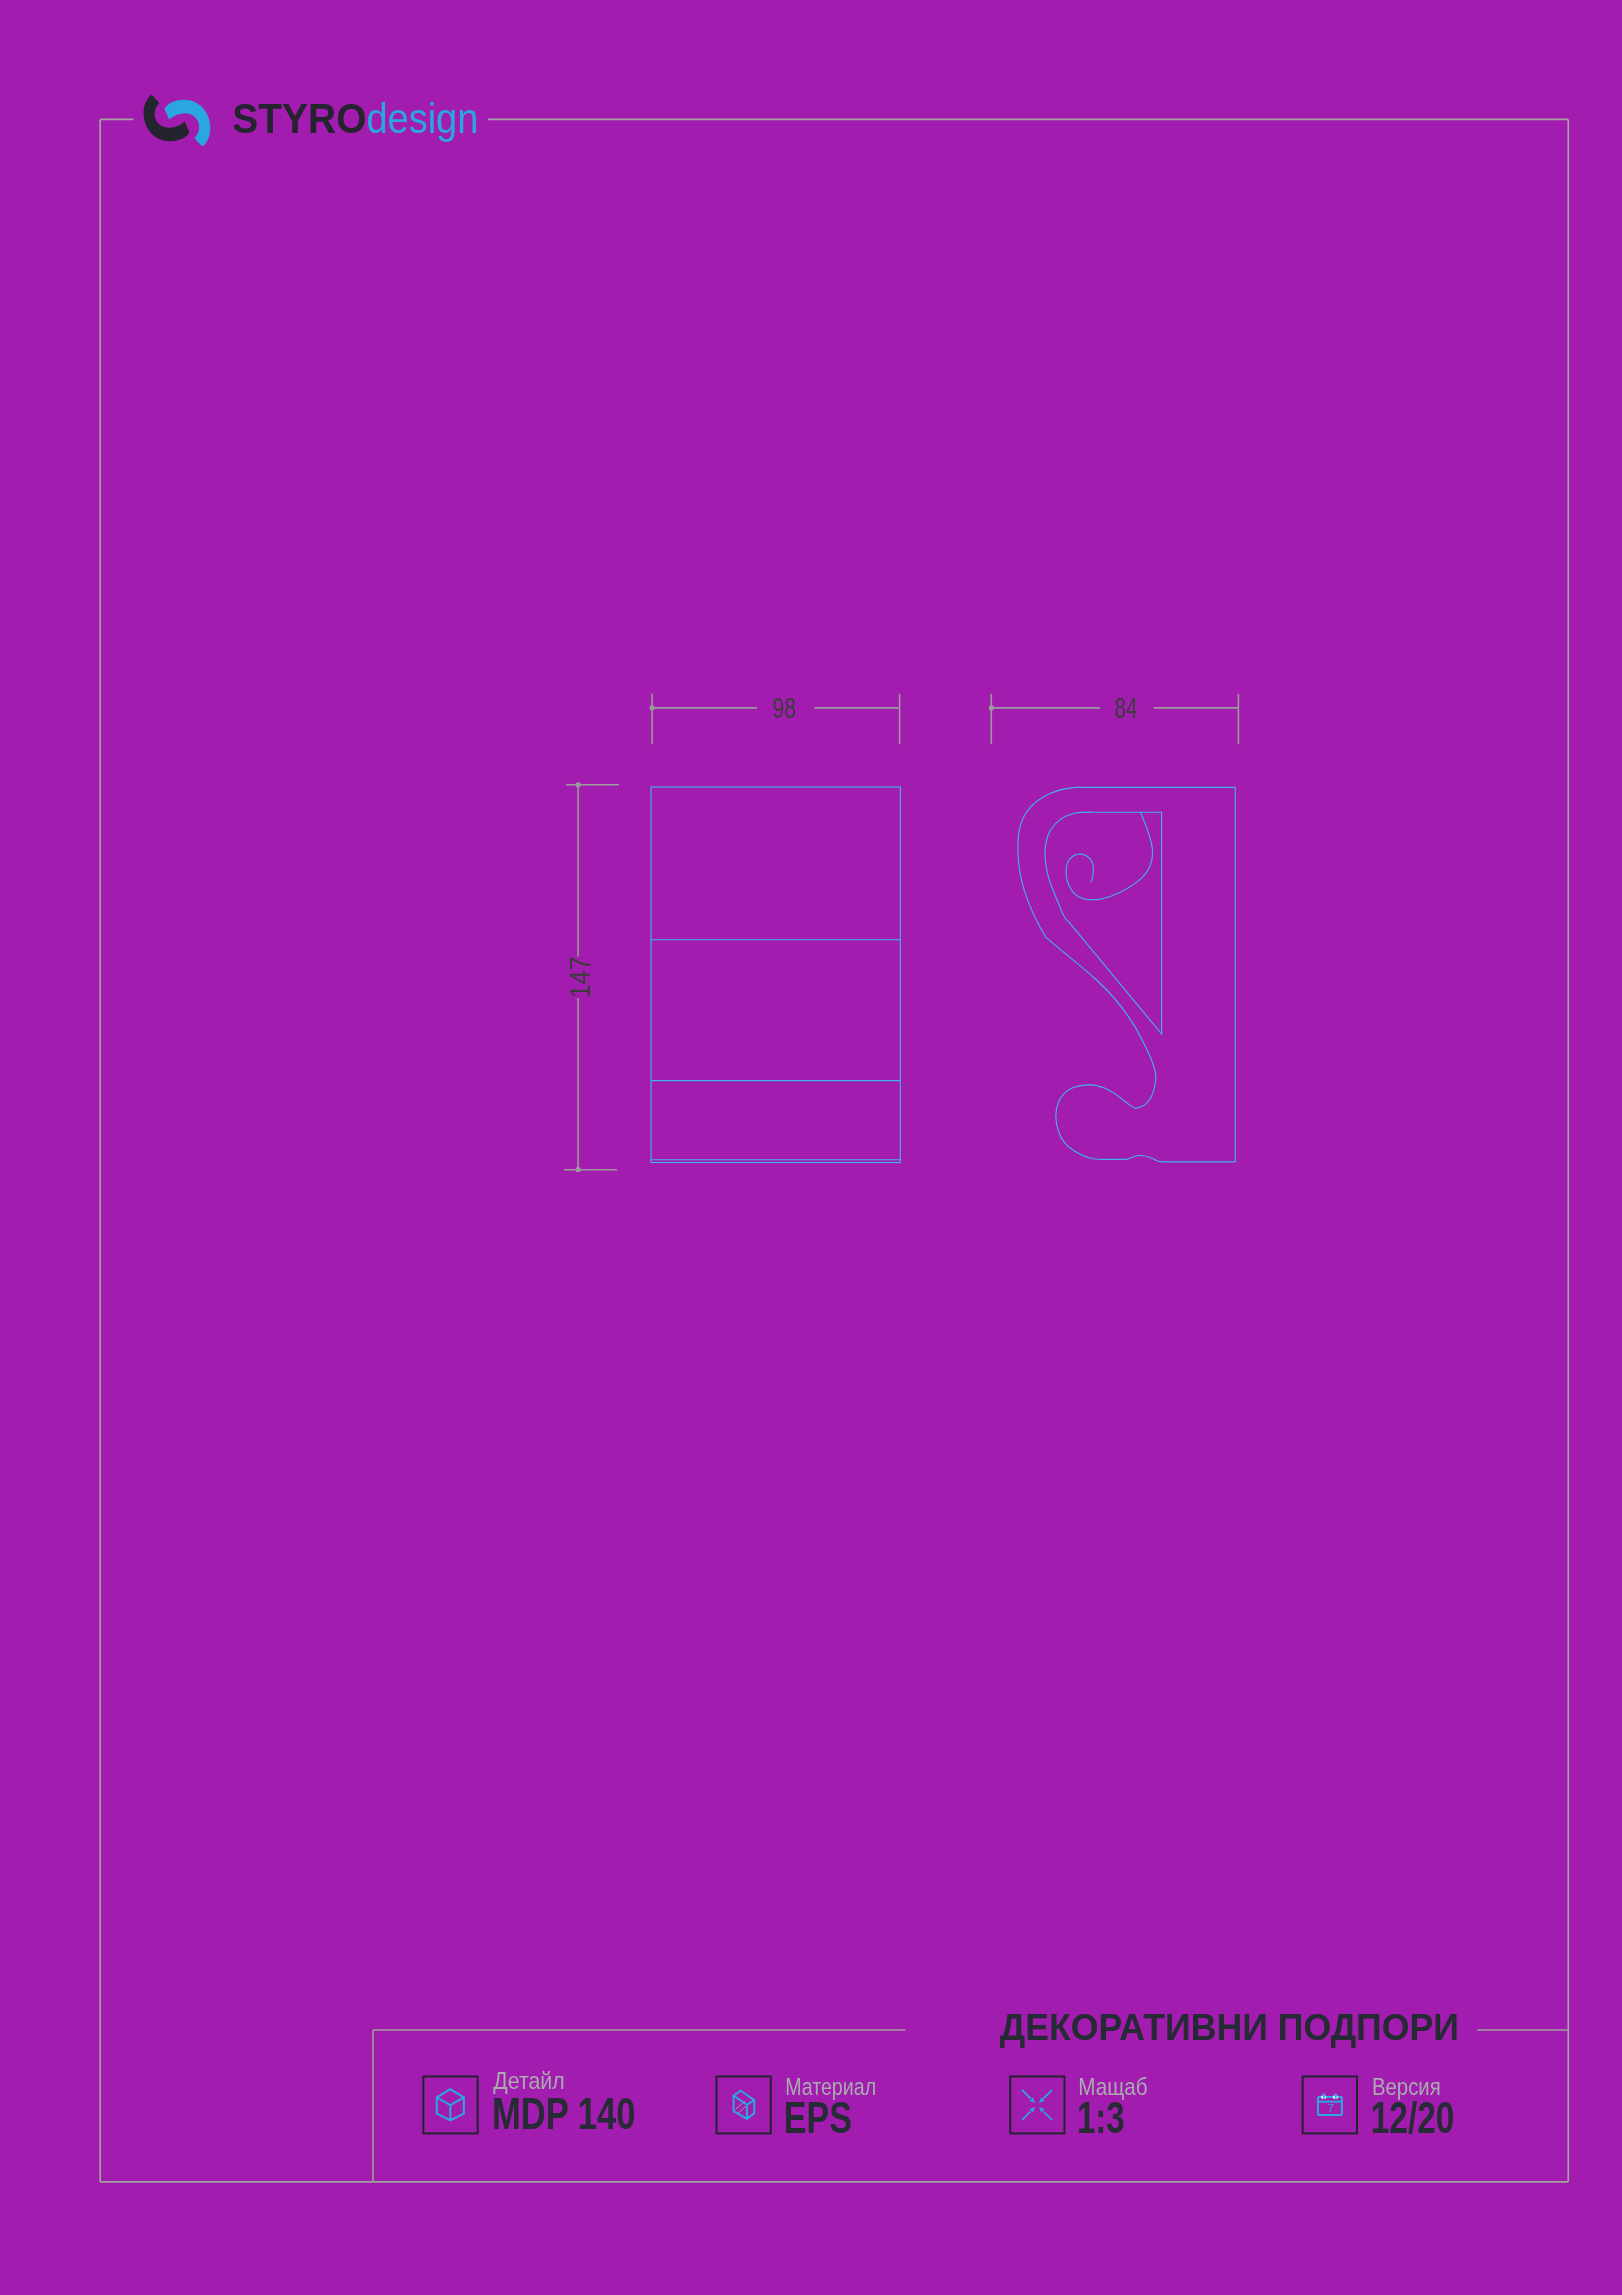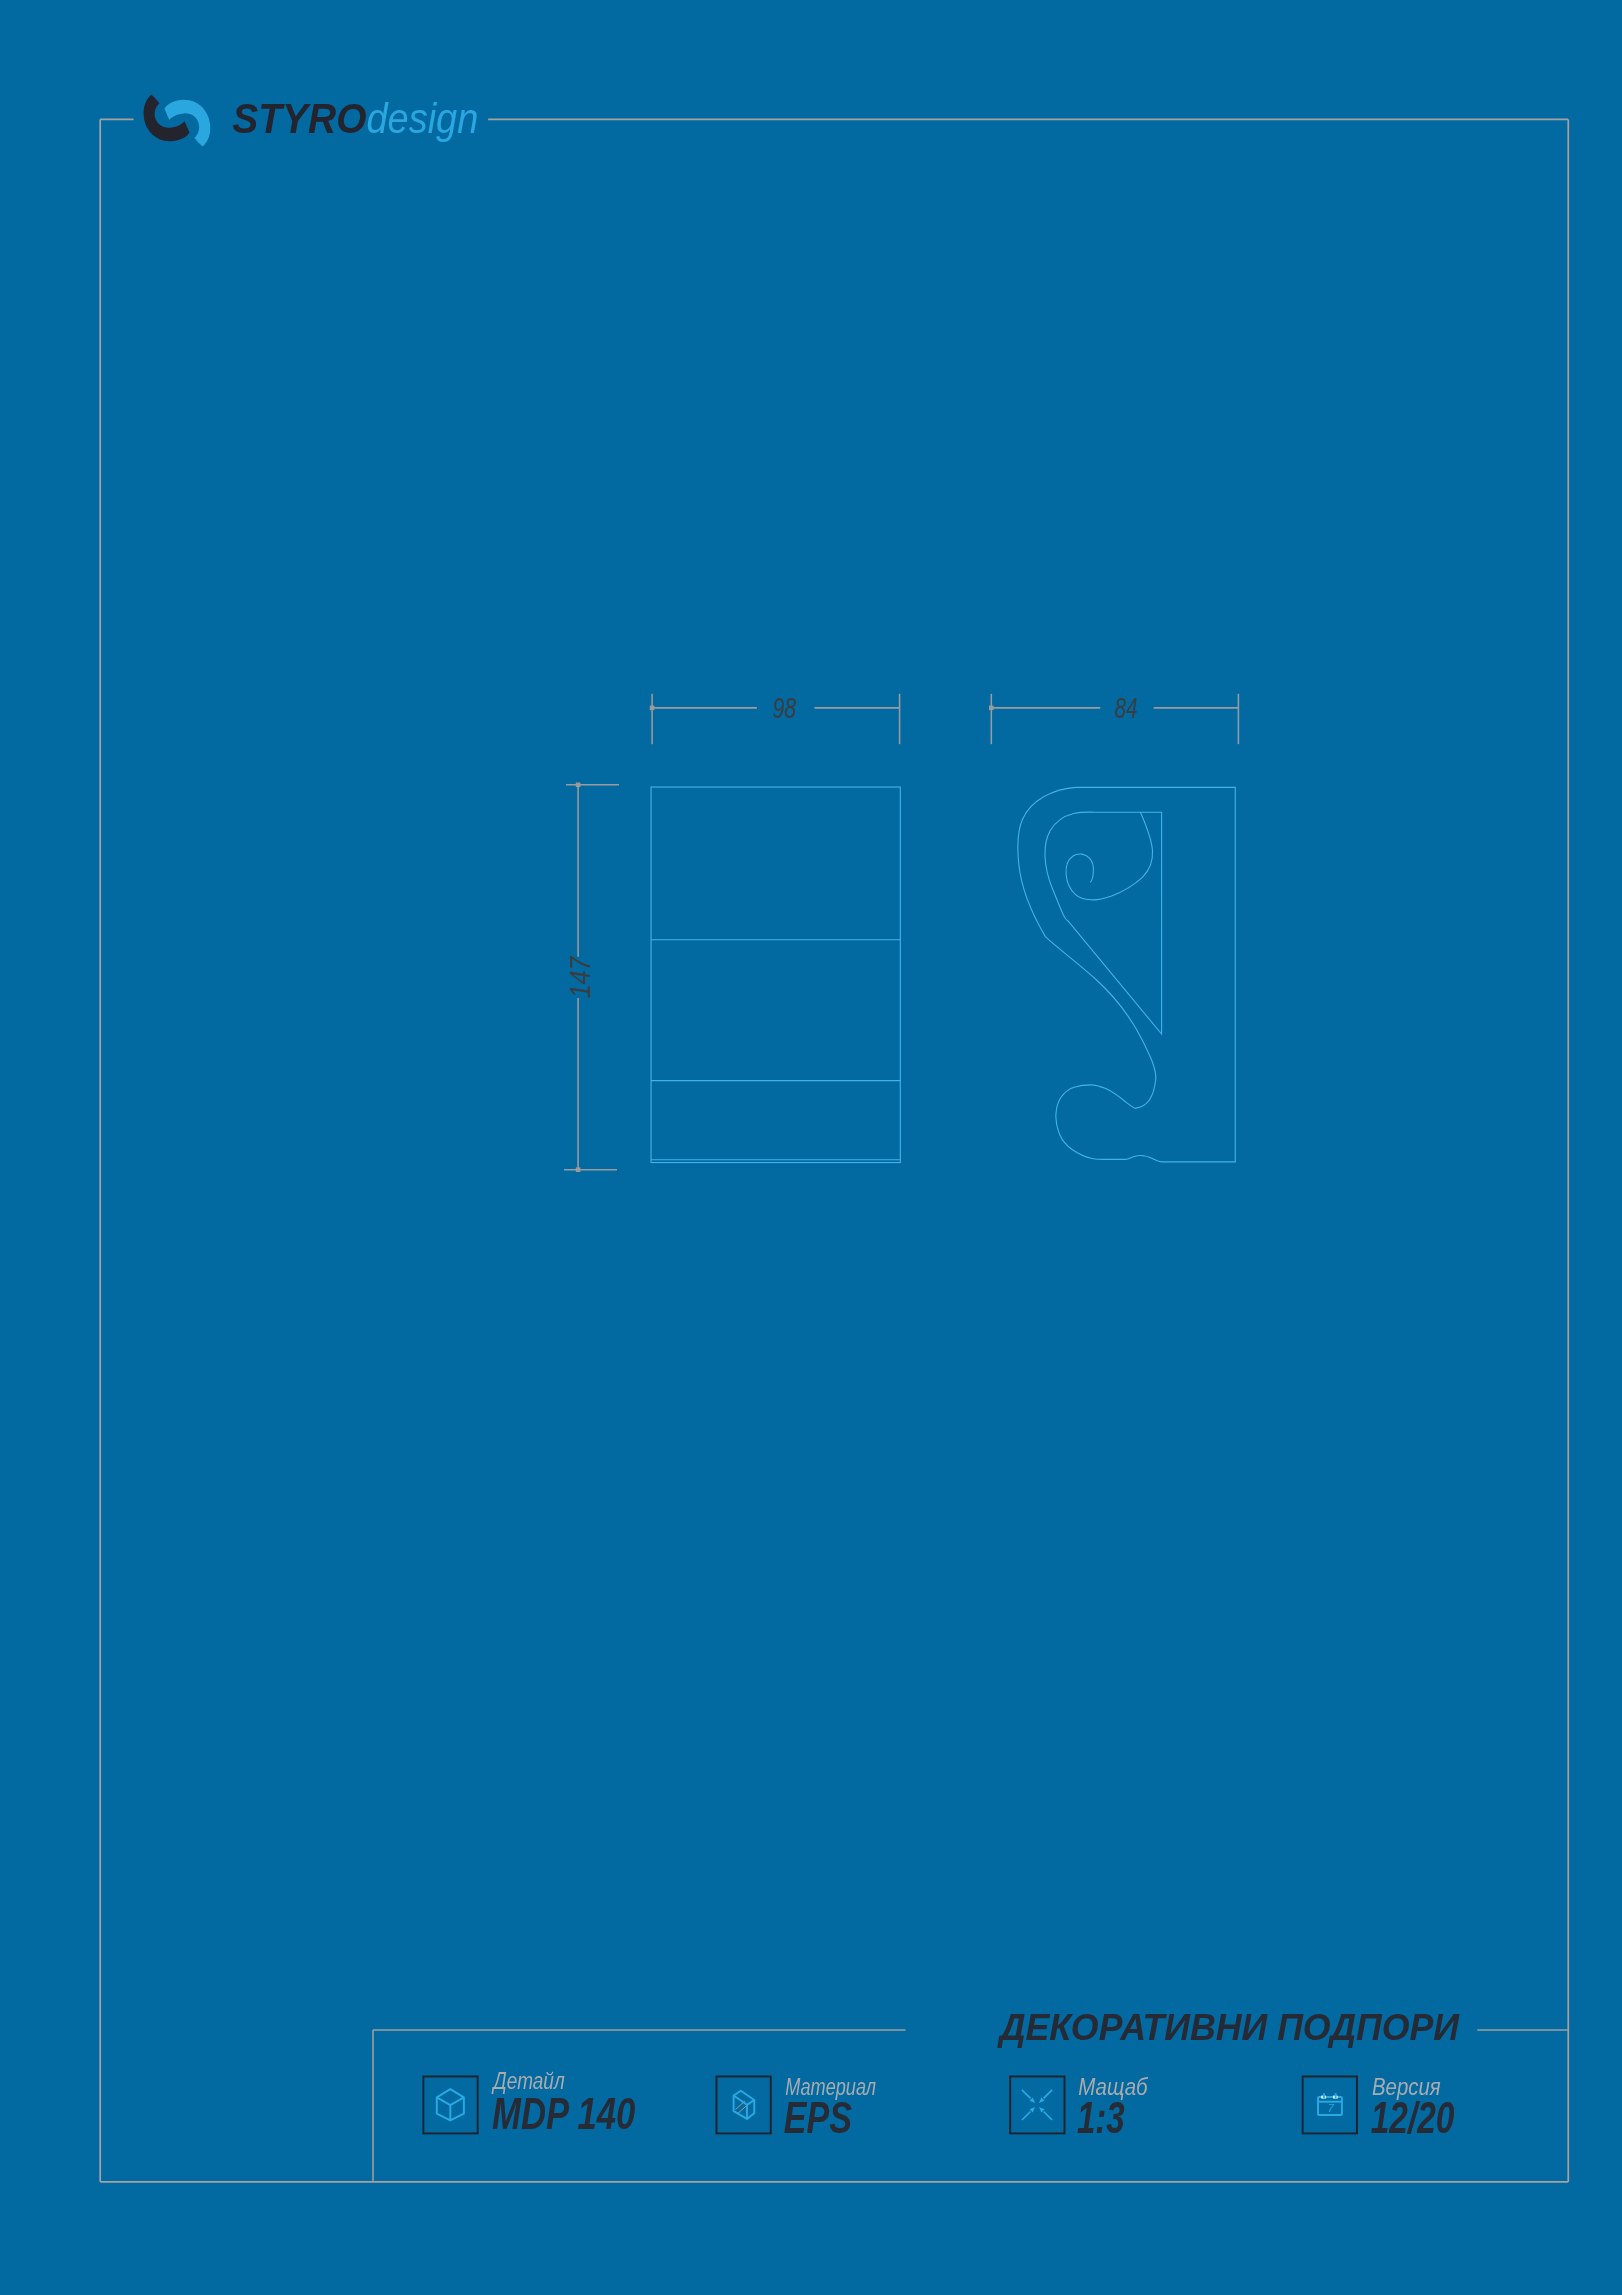--- a/index.html
+++ b/index.html
@@ -1,17 +1,17 @@
 <!DOCTYPE html>
 <html style="font-size:10.5px"><head>
 <meta charset="utf-8">
 <style>
   html,body{margin:0;padding:0;background:#ffffff;}
-  #page{position:relative;width:1622px;height:2295px;background:#0369a1;overflow:hidden;
-        font-family:"Liberation Sans",sans-serif;font-style:italic;}
+  #page{position:relative;width:1622px;height:2295px;background:#a21caf;overflow:hidden;
+        font-family:"Liberation Sans",sans-serif;}
   svg{position:absolute;left:0;top:0;}
   text{font-family:"Liberation Sans",sans-serif;}
 </style>
 </head>
 <body>
 <div id="page">
 <svg width="1622" height="2295" viewBox="0 0 2479 3508">
 
 <path d="M153,182.5 H204 M746,182.5 H2397 M2397,182.5 V3335 M2397,3335 H153 M153,3335 V182.5" fill="none" stroke="#a3a3a3" stroke-width="2.6"></path>
 

